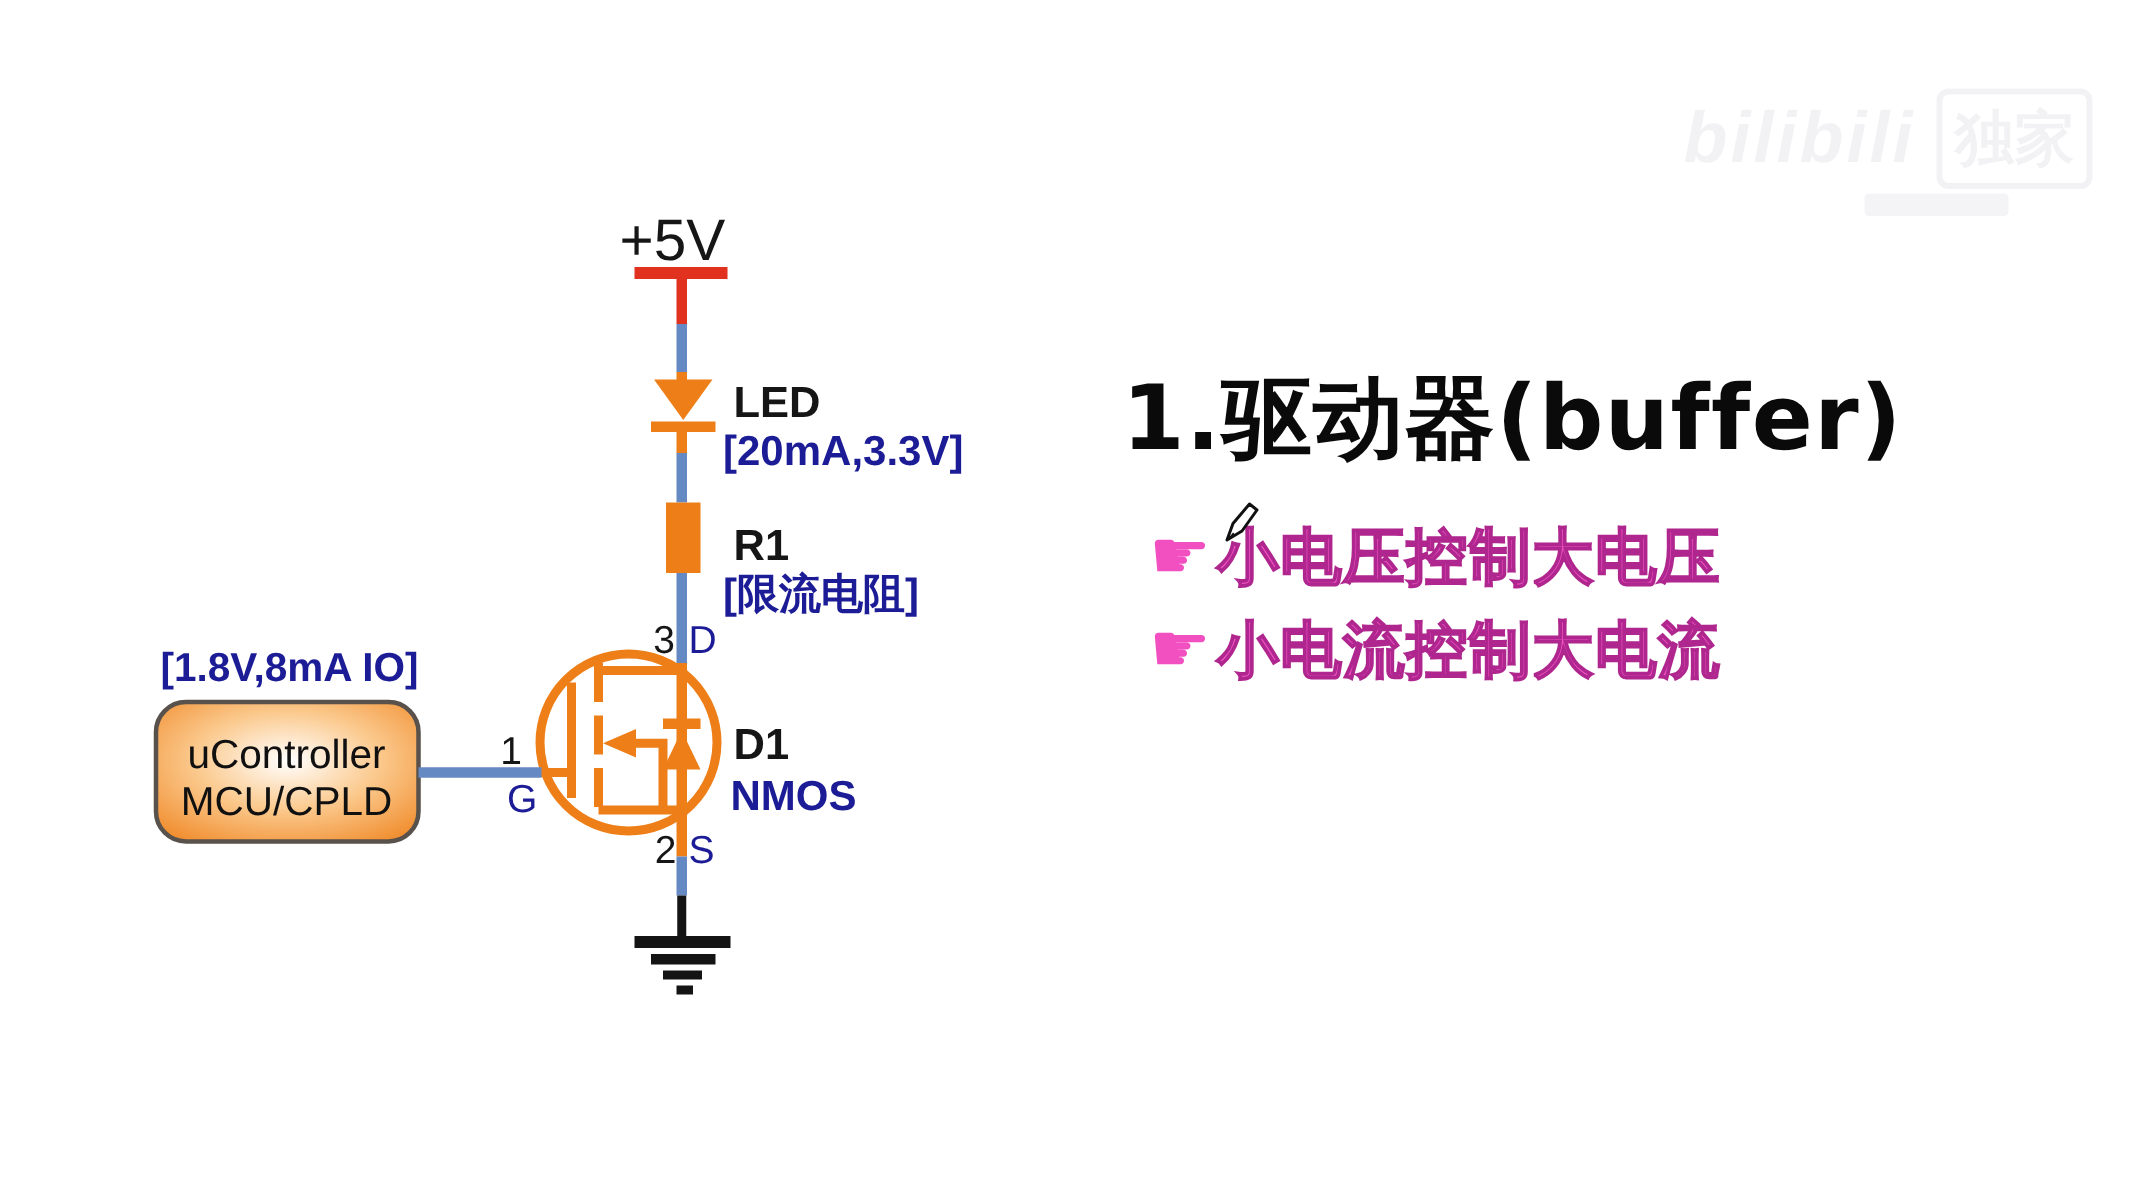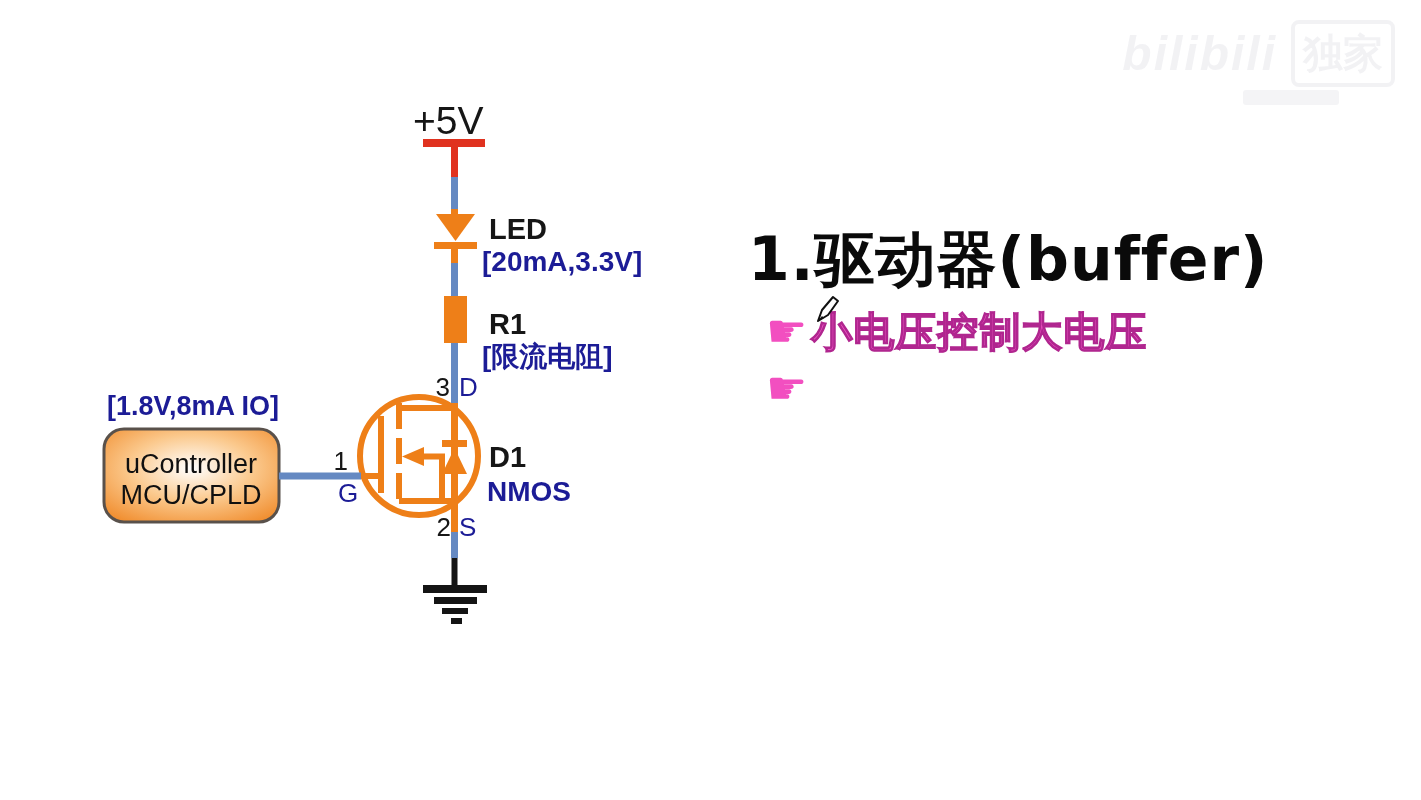--- a/index.html
+++ b/index.html
@@ -1,33 +1,33 @@
 <!DOCTYPE html>
 <html><head>
 <meta charset="utf-8">
 <style>
   html,body{margin:0;padding:0;}
   body{
     width:1421px;height:800px;background:#ffffff;overflow:hidden;position:relative;
     font-family:"Liberation Sans",sans-serif;
   }
-  .stage{position:absolute;inset:0;}
+  .stage{position:absolute;inset:0;margin-top:39px;}
 
   
   .watermark{
     position:absolute;top:20px;right:26px;display:flex;align-items:center;gap:14px;
     opacity:0.055;color:#22224d;user-select:none;
   }
   .wm-brand{font-size:48px;font-weight:bold;font-style:italic;letter-spacing:2px;}
   .wm-badge{font-size:40px;font-weight:bold;border:4px solid currentColor;border-radius:8px;padding:2px 8px;}
   .wm-sub{position:absolute;top:90px;right:82px;width:96px;height:15px;border-radius:3px;background:rgba(34,34,77,0.05);}
 
   
   .slide-title{
-    position:absolute;left:748px;top:220px;
+    position:absolute;left:748px;top:200px;
     font-family:"DejaVu Sans","Liberation Sans",sans-serif;
     font-size:60px;font-weight:800;color:#0a0a0a;letter-spacing:1px;white-space:nowrap;
   }
   .bullet{position:absolute;left:766px;display:flex;align-items:center;white-space:nowrap;}
   .bullet-1{top:305px;}
   .bullet-2{top:367px;}
   .hand{font-size:46px;line-height:1;color:#f24fc0;margin-right:4px;transform:translateY(-2px);}
   .btext{
     font-size:41px;font-weight:bold;color:#ee52c3;letter-spacing:1px;font-family:Liberation Serif, serif;
     -webkit-text-stroke:1.2px #b0268f;
@@ -135,20 +135,21 @@
   </svg>
 
   <div class="slide-title">1.驱动器(buffer)</div>
 
   <div class="bullet bullet-1">
     <span class="hand">☛</span>
     <span class="btext">小电压控制大电压</span>
   </div>
   <div class="bullet bullet-2">
     <span class="hand">☛</span>
+    <span class="btext">小电流控制大电流</span>
   </div>
 
   <svg class="pen" width="26" height="30" viewBox="0 0 26 30">
     <polygon points="4,26 8,15 19,2 24,6 14,20 4,26" fill="#ffffff" stroke="#111" stroke-width="2" stroke-linejoin="round"></polygon>
     <polygon points="4,26 8,21 10,23" fill="#111"></polygon>
   </svg>
 
 </div>
 
 </body></html>

